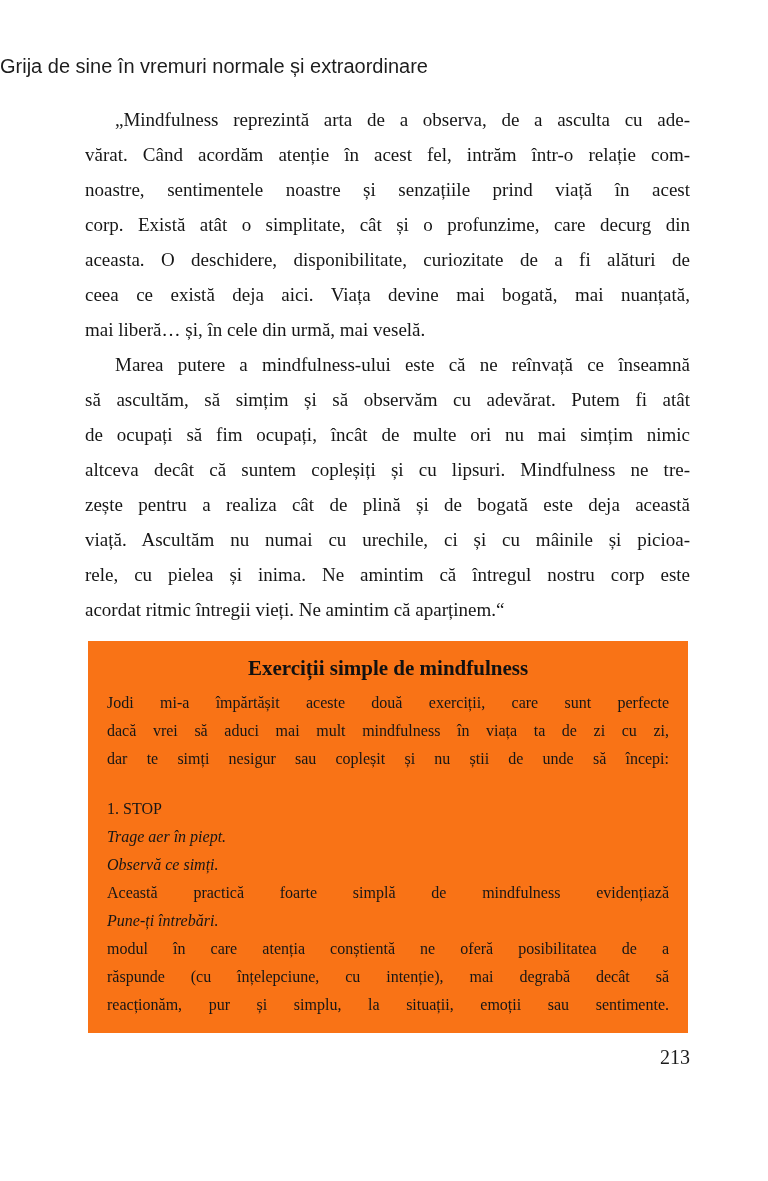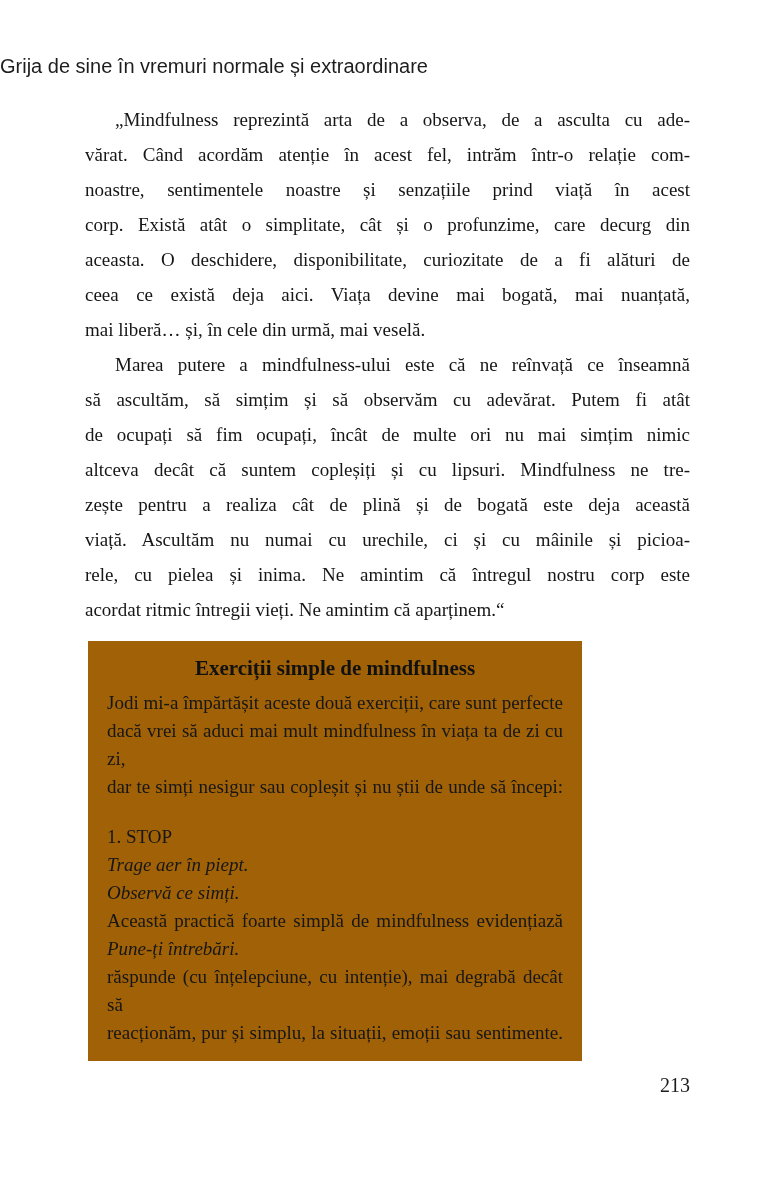--- a/index.html
+++ b/index.html
@@ -31,36 +31,36 @@
     text-align: justify;
     text-align-last: justify;
   }
   .jl.last {
     text-align-last: left;
   }
   .indent { text-indent: 30px; }
 
   .exercise-box {
     box-sizing: border-box;
-    width: 494px;
+    width: 600px;
     margin-left: 3px;
     margin-top: 14px;
-    background: #a16207;
+    background: #f97316;
     padding: 12px 19px 14px 19px;
   }
   .box-title {
     text-align: center;
     font-weight: bold;
     font-size: 21px;
     line-height: 30px;
     margin-bottom: 6px;
     color: #111111;
   }
   .box-line {
-    font-size: 19px;
+    font-size: 16px;
     line-height: 28px;
   }
   .box-jl {
     text-align: justify;
     text-align-last: justify;
   }
   .gap { height: 22px; }
   .italic { font-style: italic; }
 
   .page-number {
@@ -107,19 +107,20 @@
     <div class="box-line box-jl">dar te simți nesigur sau copleșit și nu știi de unde să începi:</div>
 
     <div class="gap"></div>
 
     <div class="box-line">1. STOP</div>
     <div class="box-line italic">Trage aer în piept.</div>
     <div class="box-line italic">Observă ce simți.</div>
     <div class="box-line box-jl">Această practică foarte simplă de mindfulness evidențiază</div>
 
     <div class="box-line italic">Pune-ți întrebări.</div>
+    <div class="box-line box-jl">modul în care atenția conștientă ne oferă posibilitatea de a</div>
     <div class="box-line box-jl">răspunde (cu înțelepciune, cu intenție), mai degrabă decât să</div>
     <div class="box-line box-jl">reacționăm, pur și simplu, la situații, emoții sau sentimente.</div>
   </div>
 
   <div class="page-number">213</div>
 
 </div>
 
 </body></html>

